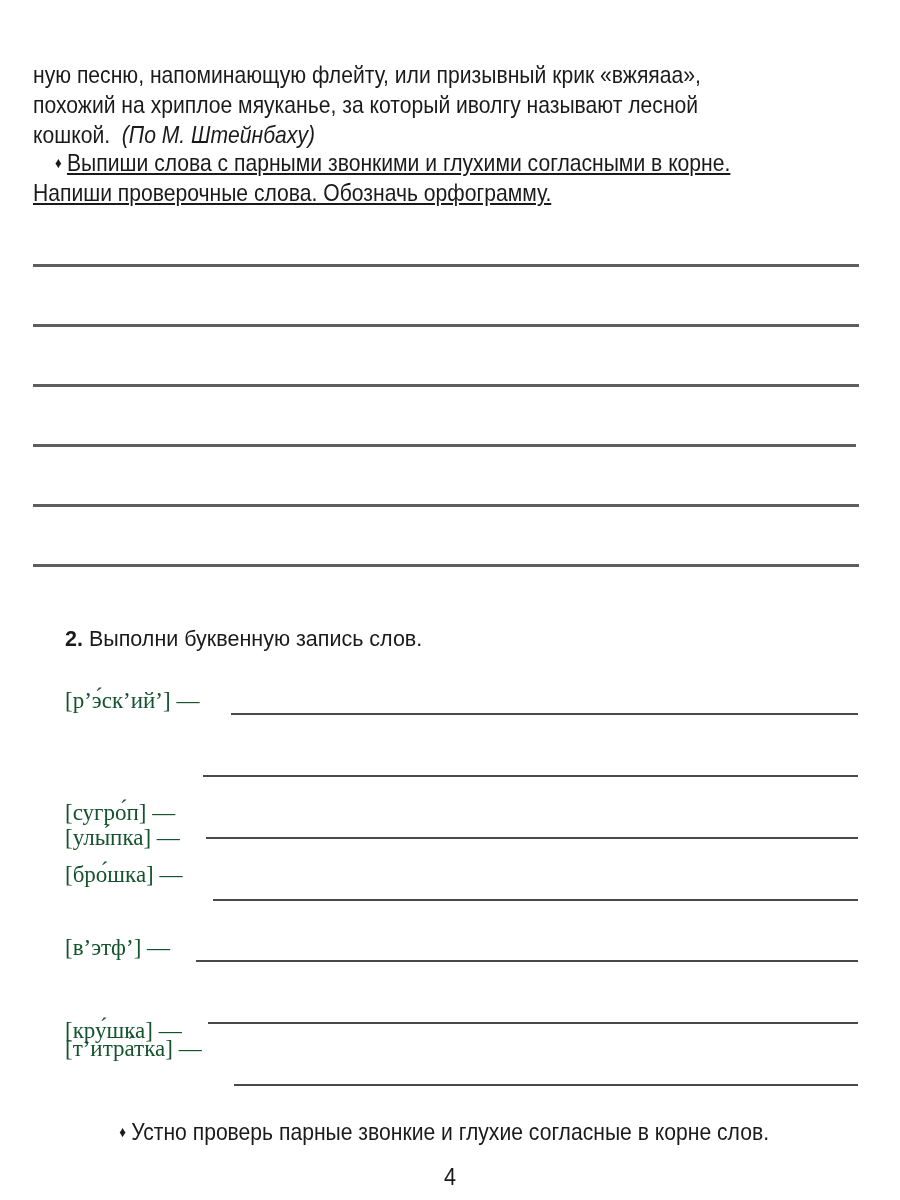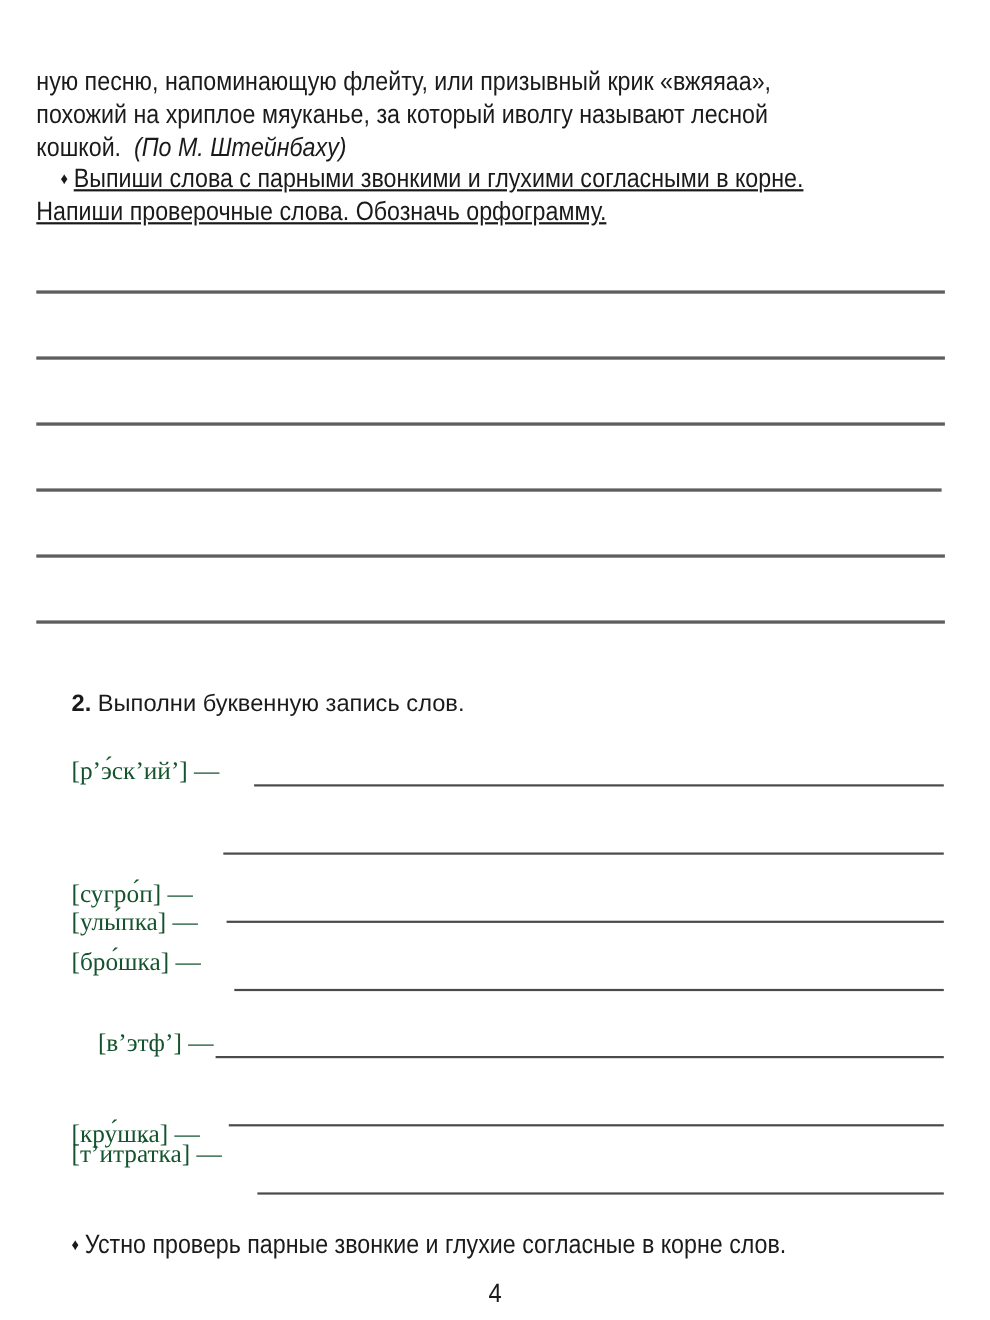--- a/index.html
+++ b/index.html
@@ -119,35 +119,35 @@
   <span>—</span>
 </div>
 <div class="answer-line" style="left:206px; width:652px; top:837px;"></div>
 
 <div class="row-label" style="top:862px;">
   <span>[бро́шка]</span>
   <span>—</span>
 </div>
 <div class="answer-line" style="left:213px; width:645px; top:899px;"></div>
 
-<div class="row-label" style="top:935px;margin-left:24px;">
+<div class="row-label" style="top:935px;">
   <span>[в’этф’]</span>
   <span>—</span>
 </div>
 <div class="answer-line" style="left:196px; width:662px; top:960px;"></div>
 
 <div class="row-label" style="top:1018px;">
   <span>[кру́шка]</span>
   <span>—</span>
 </div>
 <div class="answer-line" style="left:208px; width:650px; top:1022px;"></div>
 
 <div class="row-label" style="top:1036px;">
   <span>[т’итра́тка]</span>
   <span>—</span>
 </div>
 <div class="answer-line" style="left:234px; width:624px; top:1084px;"></div>
 
-<div class="para" style="top:1117px; left:65px; width:800px;">
+<div class="para" style="top:1117px; left:65px; width:800px;text-align:right;">
   <span class="ln"><span class="diamond">♦</span><span>Устно проверь парные звонкие и глухие согласные в корне слов.</span></span>
 </div>
 
 <div class="page-number">4</div>
 
 </body></html>

